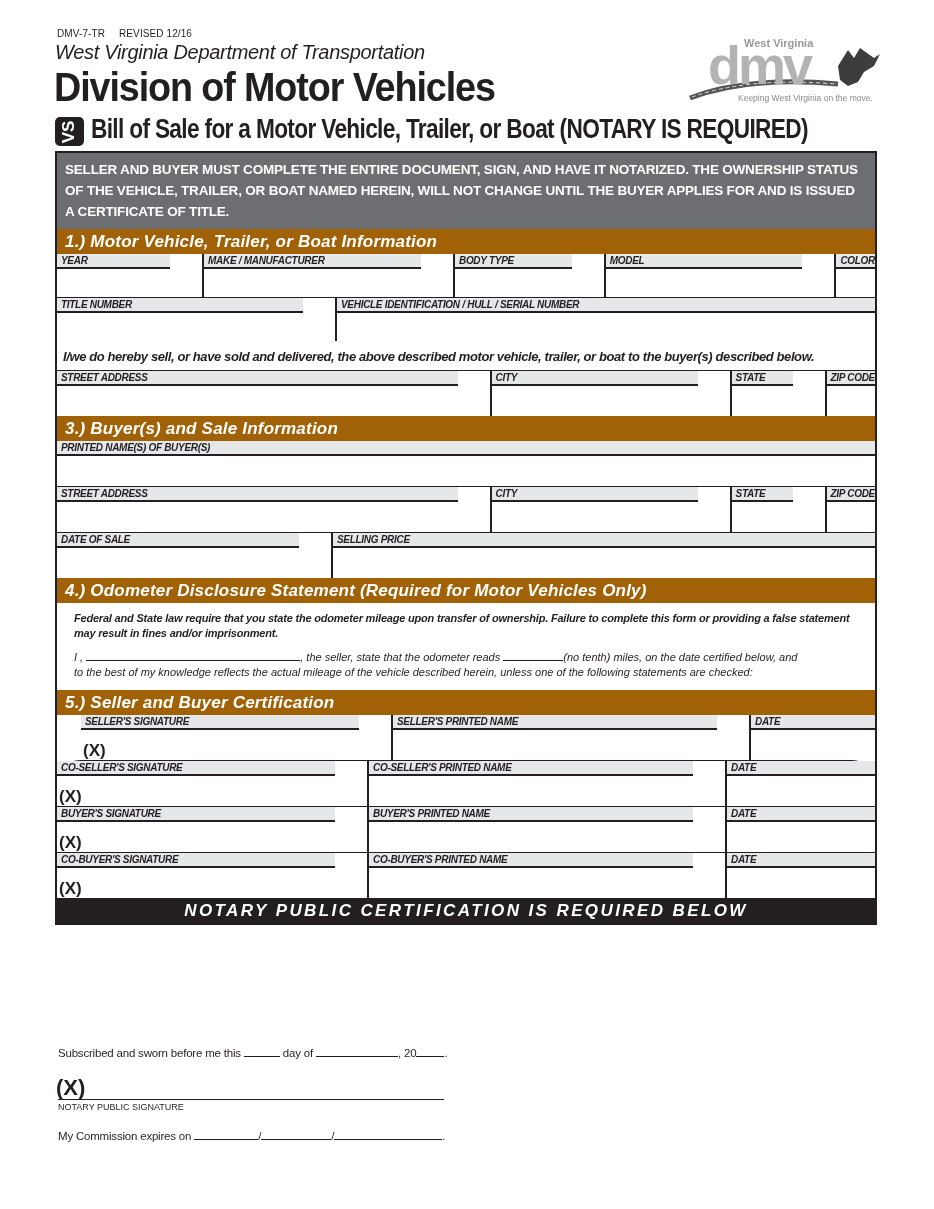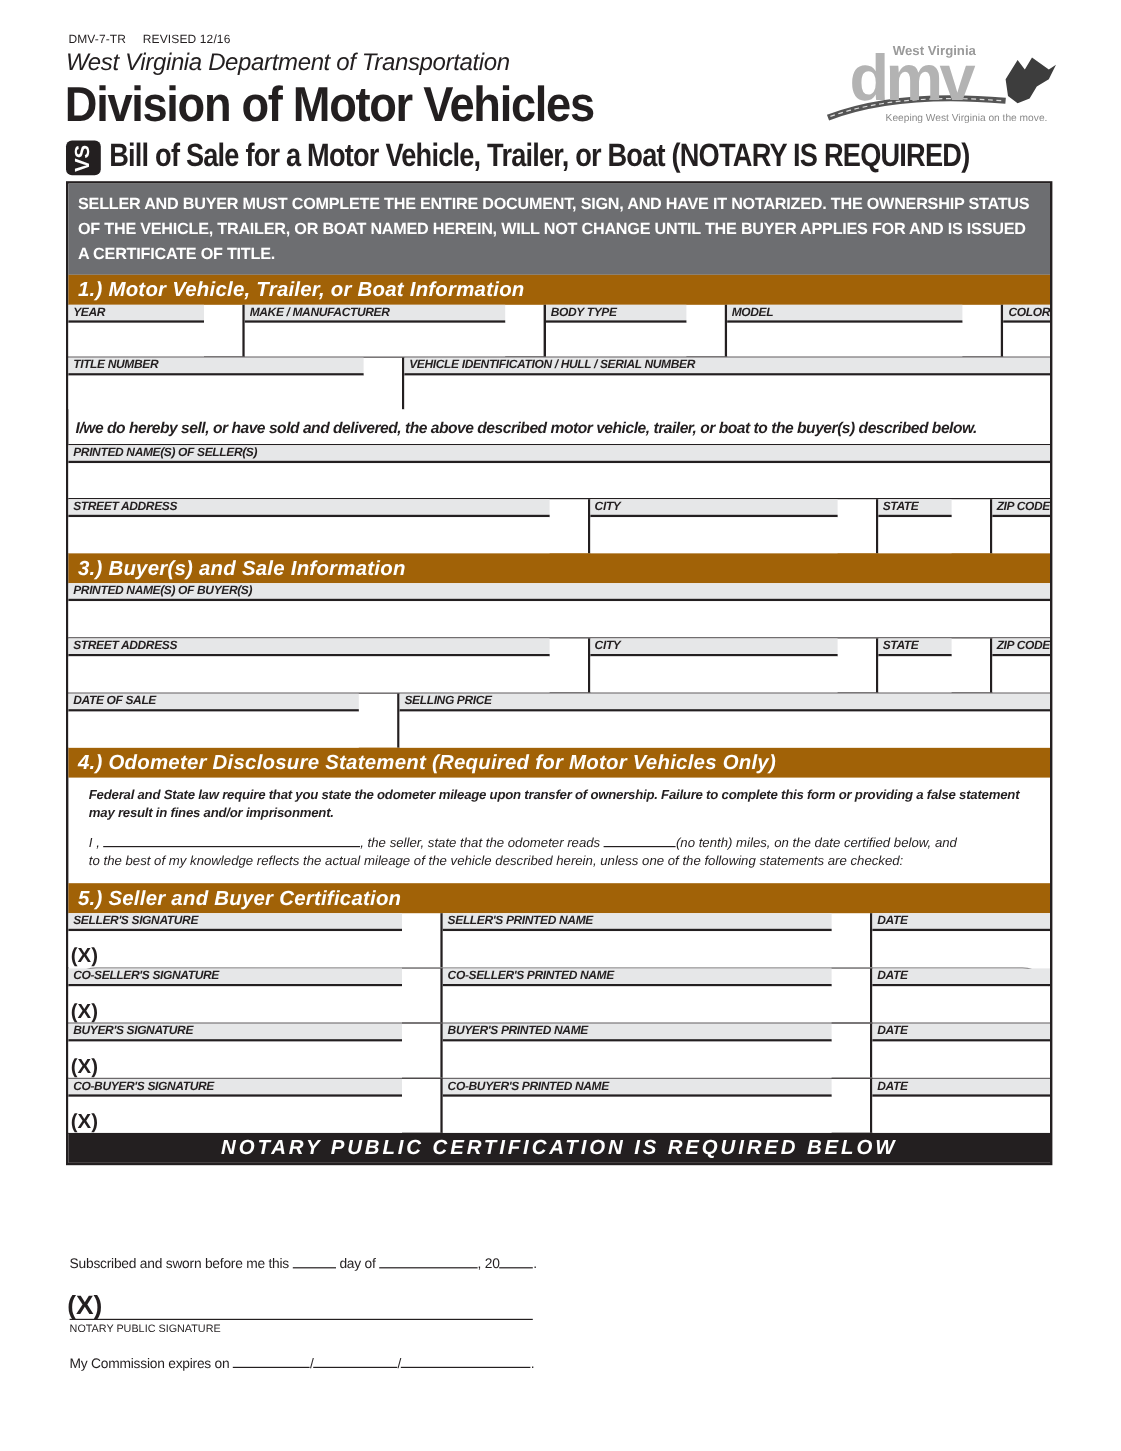--- a/index.html
+++ b/index.html
@@ -100,26 +100,20 @@
       <div class="lbl">TITLE NUMBER</div>
       <div class="field"><input value="" style=""></div>
     </div>
     <div class="cell" style="flex:1">
       <div class="lbl">VEHICLE IDENTIFICATION / HULL / SERIAL NUMBER</div>
       <div class="field"><input value="" style=""></div>
     </div>
   </div>
 
   <div class="sellerstmt">I/we do hereby sell, or have sold and delivered, the above described motor vehicle, trailer, or boat to the buyer(s) described below.</div>
-  <div class="row" style="height:44px">
-    <div class="cell" style="flex:1">
-      <div class="lbl">PRINTED NAME(S) OF SELLER(S)</div>
-      <div class="field"><input value="" style=""></div>
-    </div>
-  </div>
   <div class="row" style="height:45px">
     <div class="cell" style="width:414px">
       <div class="lbl">STREET ADDRESS</div>
       <div class="field"><input value="" style=""></div>
     </div>
     <div class="cell" style="width:215px">
       <div class="lbl">CITY</div>
       <div class="field"><input value="" style=""></div>
     </div>
     <div class="cell" style="width:65px">
@@ -174,21 +168,21 @@
     <div class="stmt">
       <span>I ,</span>
       <span class="blank" style="width:214px"></span><span>, the seller, state that the odometer reads</span>
       <span class="blank" style="width:60px"></span><span>(no tenth) miles, on the date certified below, and</span>
       <br><span>to the best of my knowledge reflects the actual mileage of the vehicle described herein, unless one of the following statements are checked:</span>
     </div>
   </div>
 
   <div class="sechdr">5.) Seller and Buyer Certification</div>
   <div id="sigrows">
-      <div class="row" style="height: 45px; border-top: none;">
+      <div class="row" style="height: 45px; border-top: none; padding-left: 24px;">
         <div class="cell" style="width:278px">
           <div class="lbl">SELLER'S SIGNATURE</div>
           <div class="field sigfield">
             <span class="xmark">(X)</span>
           </div>
         </div>
         <div class="cell" style="width:326px">
           <div class="lbl">SELLER'S PRINTED NAME</div>
           <div class="field"><input style=""></div>
         </div>

